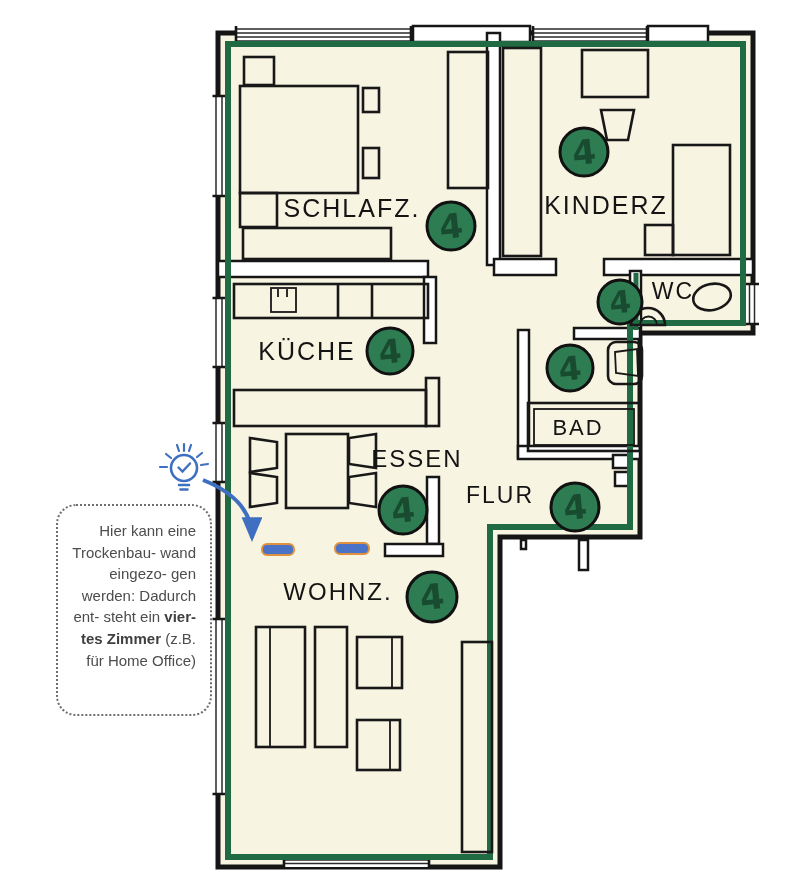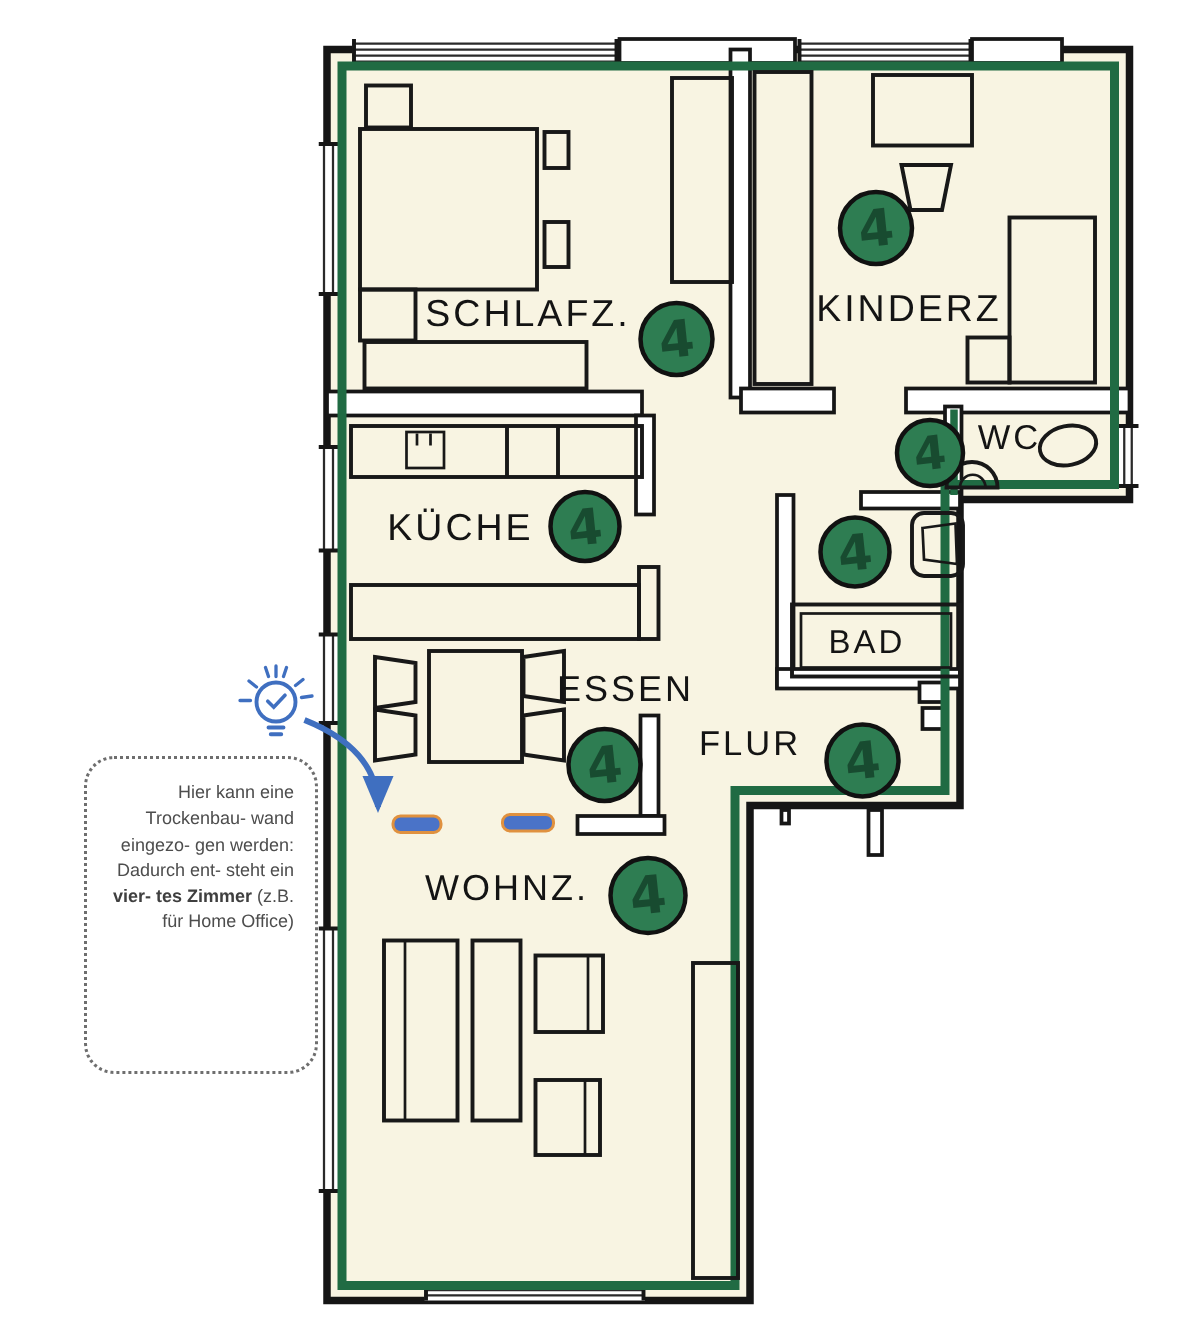--- a/index.html
+++ b/index.html
@@ -11,21 +11,21 @@
   .furn-thin{fill:none;stroke:#181818;stroke-width:1.8;}
   .winbox{fill:#ffffff;stroke:none;}
   .winline{stroke:#2a2a2a;stroke-width:1.5;fill:none;}
   .wincap{stroke:#161616;stroke-width:2.6;fill:none;}
   .roomlabel{fill:#141414;letter-spacing:2px;}
   .badge-ring{stroke:#111111;stroke-width:3;}
   .badge-num{font-family:"DejaVu Sans",sans-serif;font-weight:bold;fill:#16452c;opacity:.88;}
   .callout{position:absolute;left:56px;top:504px;width:156px;height:212px;box-sizing:border-box;
            border:2.5px dotted #6e6e6e;border-radius:20px;background:#ffffff;
            padding:14px 14px 10px 10px;text-align:right;color:#4d4d4d;
-           font-size:12px;line-height:1.44;font-weight:500;}
+           font-size:15px;line-height:1.44;font-weight:500;}
   .callout b{color:#3f3f3f;}
 </style>
 </head>
 <body>
 
 <div class="stage">
 
   <svg class="plan-svg" width="790" height="894" viewBox="0 0 790 894">
     <defs>
       <marker id="arrhead" orient="auto" markerWidth="9" markerHeight="7" refX="5.2" refY="2.6">

